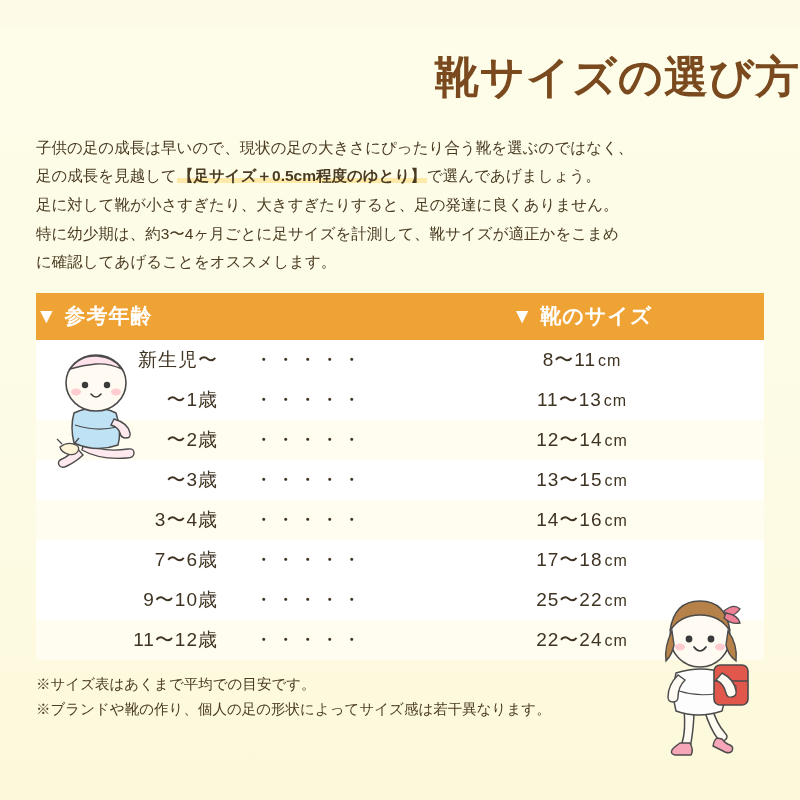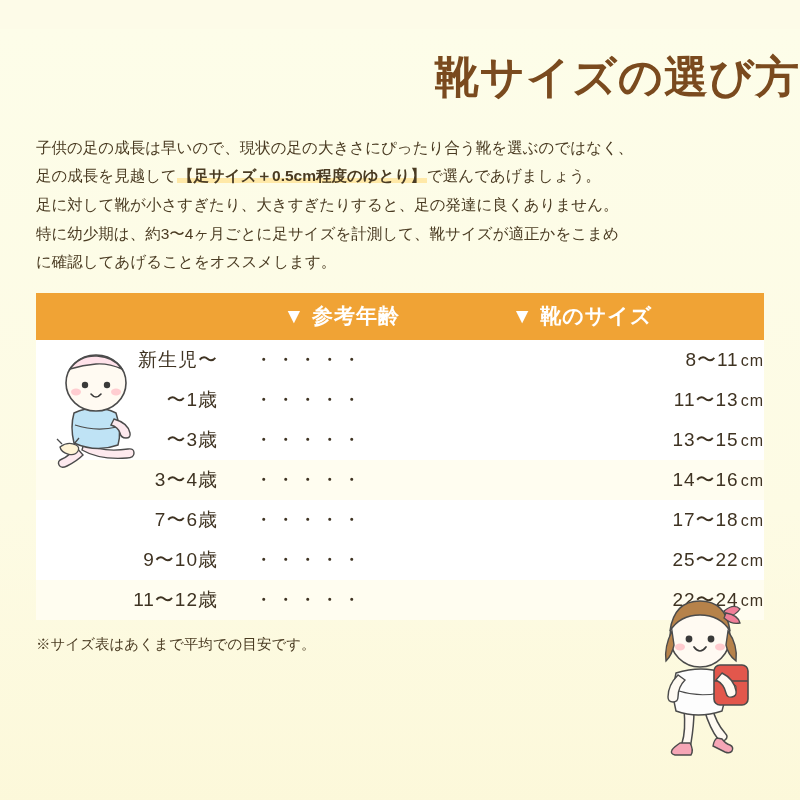--- a/index.html
+++ b/index.html
@@ -57,21 +57,21 @@
     table-layout: fixed;
   }
   table.size-table thead th {
     background: #f0a335;
     color: #ffffff;
     font-size: 21px;
     font-weight: bold;
     padding: 9px 0 10px 0;
     letter-spacing: 1px;
   }
-  th.col-age { width: 50%; text-align: right; }
+  th.col-age { width: 50%; text-align: left; }
   th.col-size { width: 50%; }
 
   table.size-table tbody td {
     font-size: 19px;
     color: #3f3322;
     padding: 7px 0;
     height: 26px;
   }
   tbody tr.odd td { background: #ffffff; }
   tbody tr.even td { background: #fffdf0; }
@@ -85,21 +85,21 @@
   td.dots {
     width: 16%;
     text-align: center;
     color: #e3c97a;
     font-size: 14px;
     letter-spacing: 3px;
     vertical-align: middle;
   }
   td.size {
     width: 40%;
-    text-align: right;
+    text-align: center;
     padding-left: 6px;
     letter-spacing: 1px;
   }
   .cm { font-size: 16px; padding-left: 2px; }
 
   
   .notes {
     margin: 12px 36px 0 36px;
     font-size: 14.5px;
     line-height: 1.7;
@@ -153,20 +153,25 @@
           <tr class="odd">
             <td class="age">新生児〜</td>
             <td class="dots">・・・・・</td>
             <td class="size"><span>8〜11</span><span class="cm">cm</span></td>
           </tr>
           <tr class="odd">
             <td class="age">〜1歳</td>
             <td class="dots">・・・・・</td>
             <td class="size"><span>11〜13</span><span class="cm">cm</span></td>
           </tr>
+          <tr class="even">
+            <td class="age">〜2歳</td>
+            <td class="dots">・・・・・</td>
+            <td class="size"><span>12〜14</span><span class="cm">cm</span></td>
+          </tr>
           <tr class="odd">
             <td class="age">〜3歳</td>
             <td class="dots">・・・・・</td>
             <td class="size"><span>13〜15</span><span class="cm">cm</span></td>
           </tr>
           <tr class="even">
             <td class="age">3〜4歳</td>
             <td class="dots">・・・・・</td>
             <td class="size"><span>14〜16</span><span class="cm">cm</span></td>
           </tr>
@@ -184,20 +189,21 @@
             <td class="age">11〜12歳</td>
             <td class="dots">・・・・・</td>
             <td class="size"><span>22〜24</span><span class="cm">cm</span></td>
           </tr>
         </tbody>
     </table>
   </div>
 
   <div class="notes">
     <div>※サイズ表はあくまで平均での目安です。</div>
+    <div>※ブランドや靴の作り、個人の足の形状によってサイズ感は若干異なります。</div>
   </div>
 
   <div class="illus-baby">
     <svg viewBox="0 0 110 130" width="110" height="130" xmlns="http://www.w3.org/2000/svg">
 
       <path d="M38 92 q18 10 44 6 q6 -1 6 4 q0 5 -7 5 q-28 2 -45 -8 z" fill="#fde9ee" stroke="#4b4b4b" stroke-width="1.4"></path>
       <path d="M30 96 q-8 10 -14 12 q-5 2 -3 6 q2 4 8 1 q10 -5 16 -11 z" fill="#fde9ee" stroke="#4b4b4b" stroke-width="1.4"></path>
 
       <path d="M28 62 q22 -10 42 0 q6 18 2 32 q-22 8 -44 -2 q-4 -16 0 -30 z" fill="#bfe3f5" stroke="#4b4b4b" stroke-width="1.5"></path>
       <path d="M29 74 q21 7 42 2" fill="none" stroke="#4b4b4b" stroke-width="1.2"></path>

